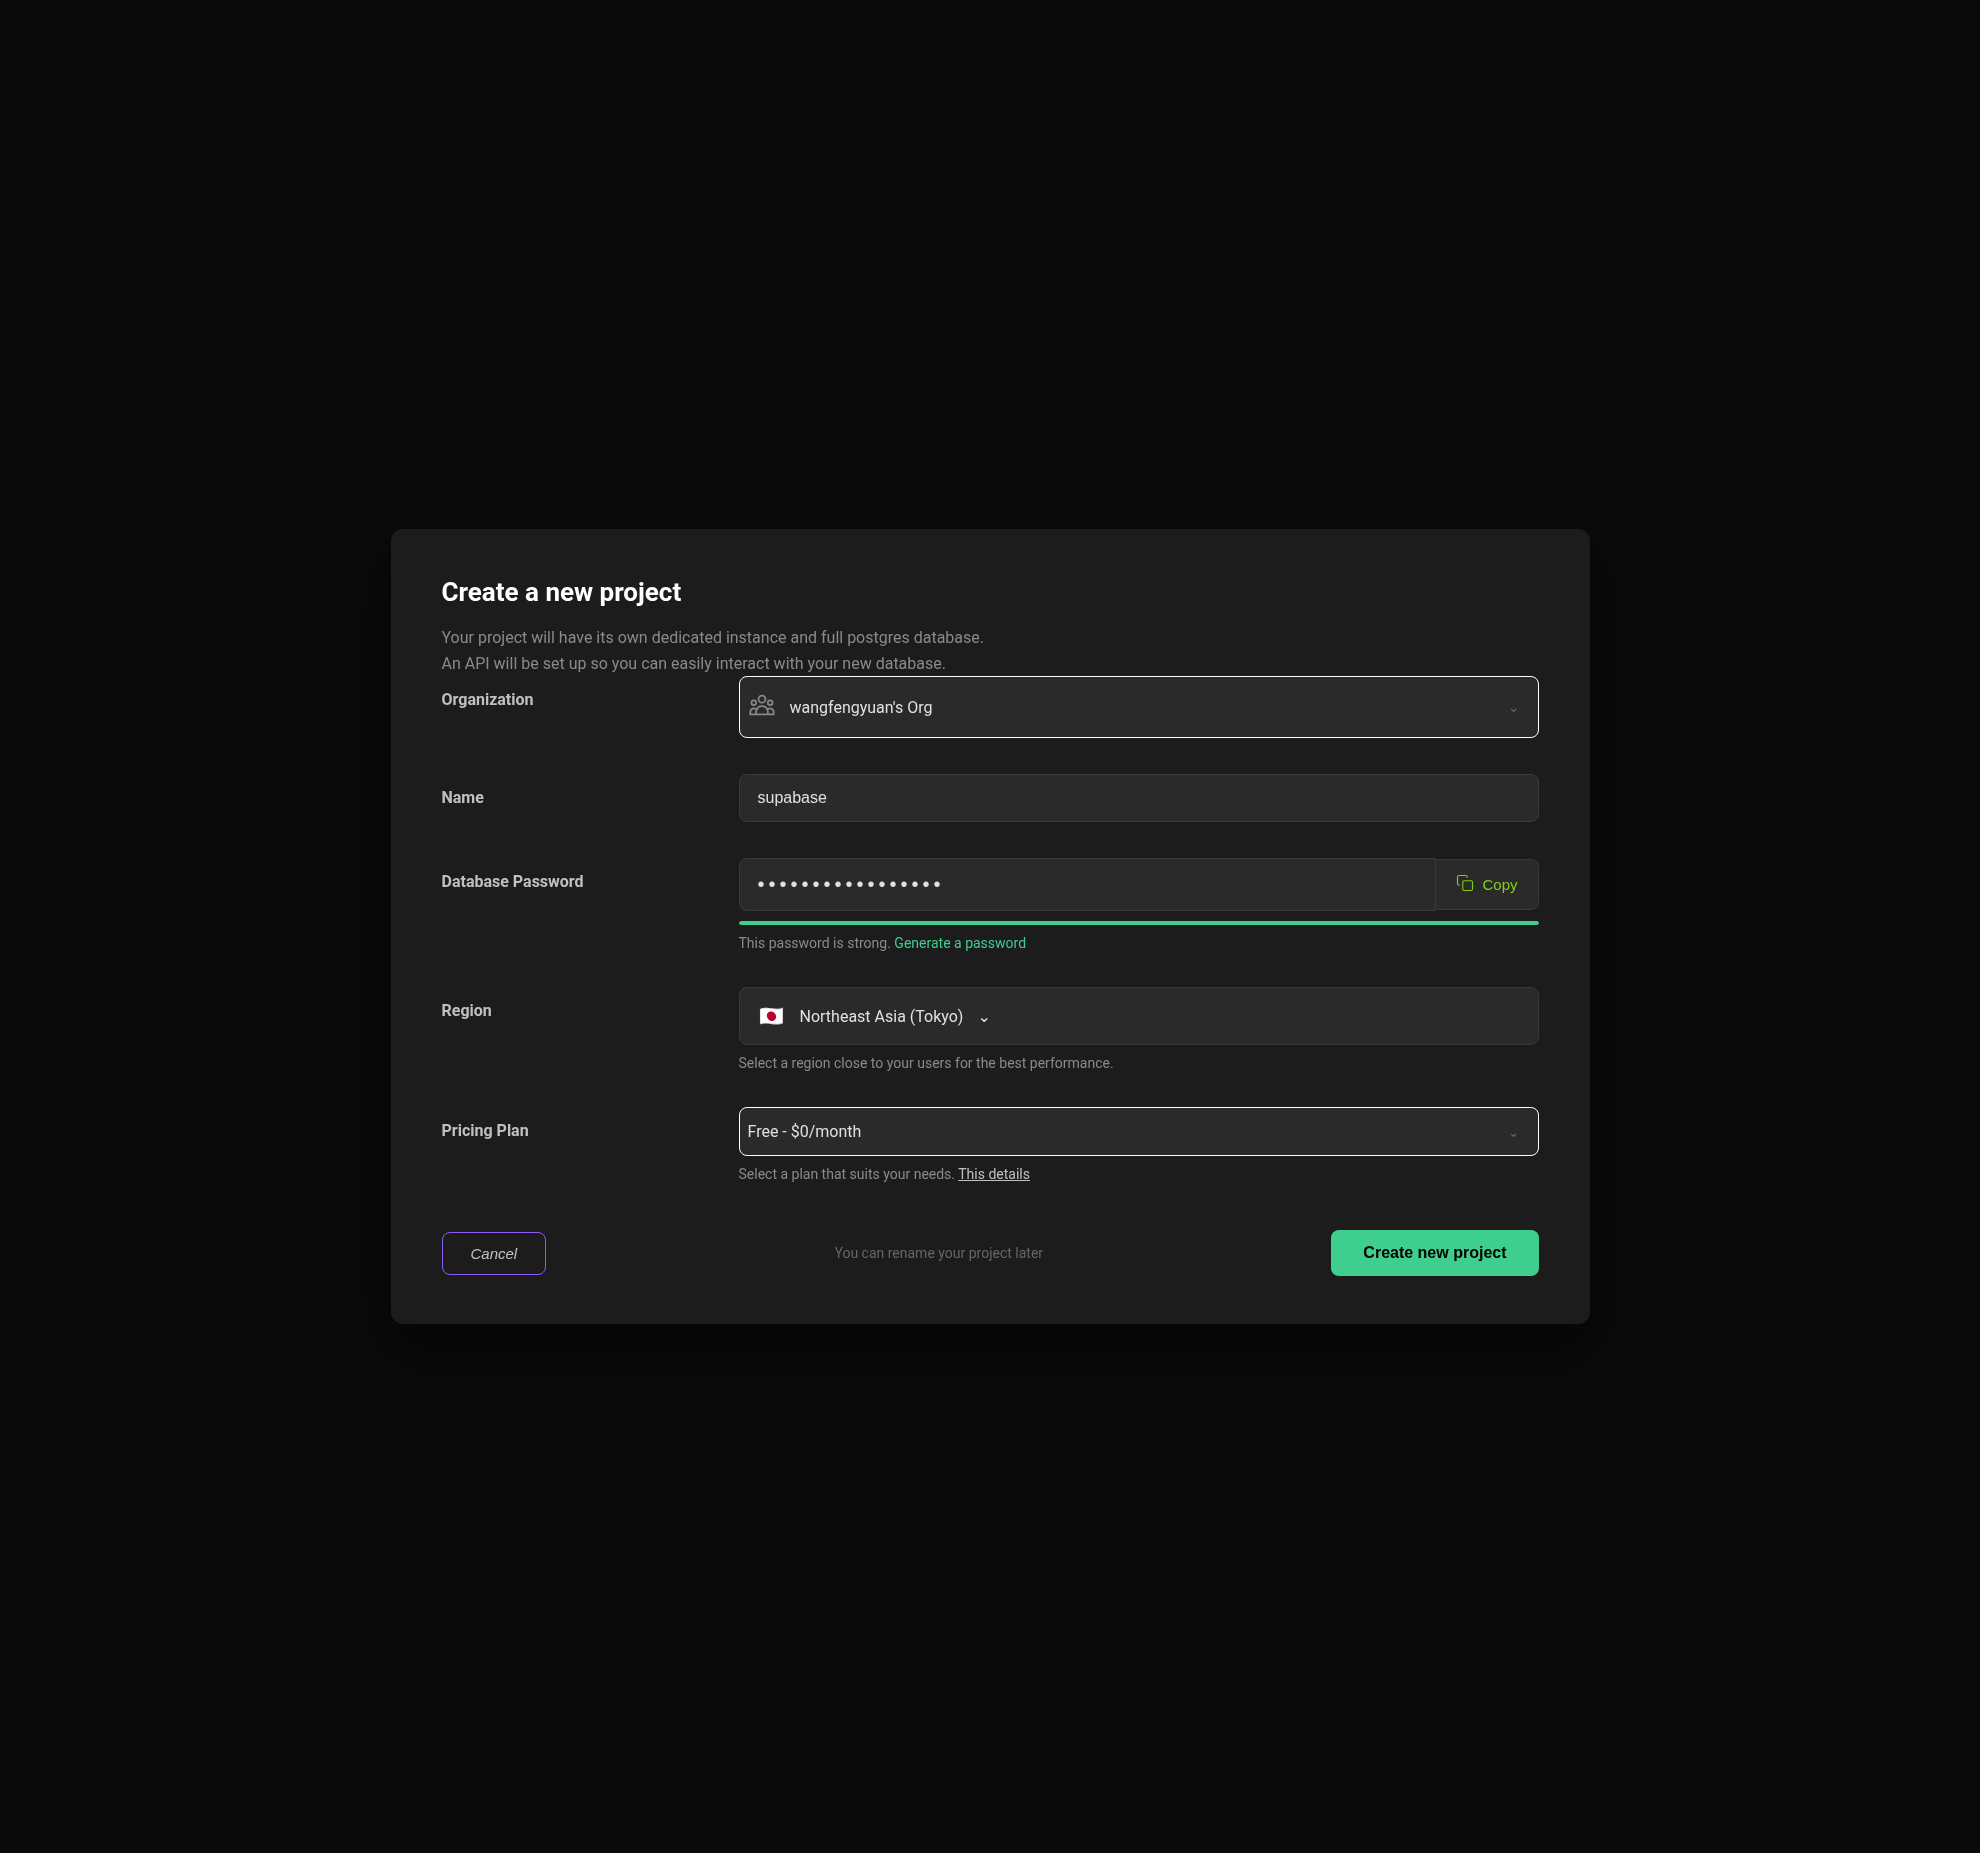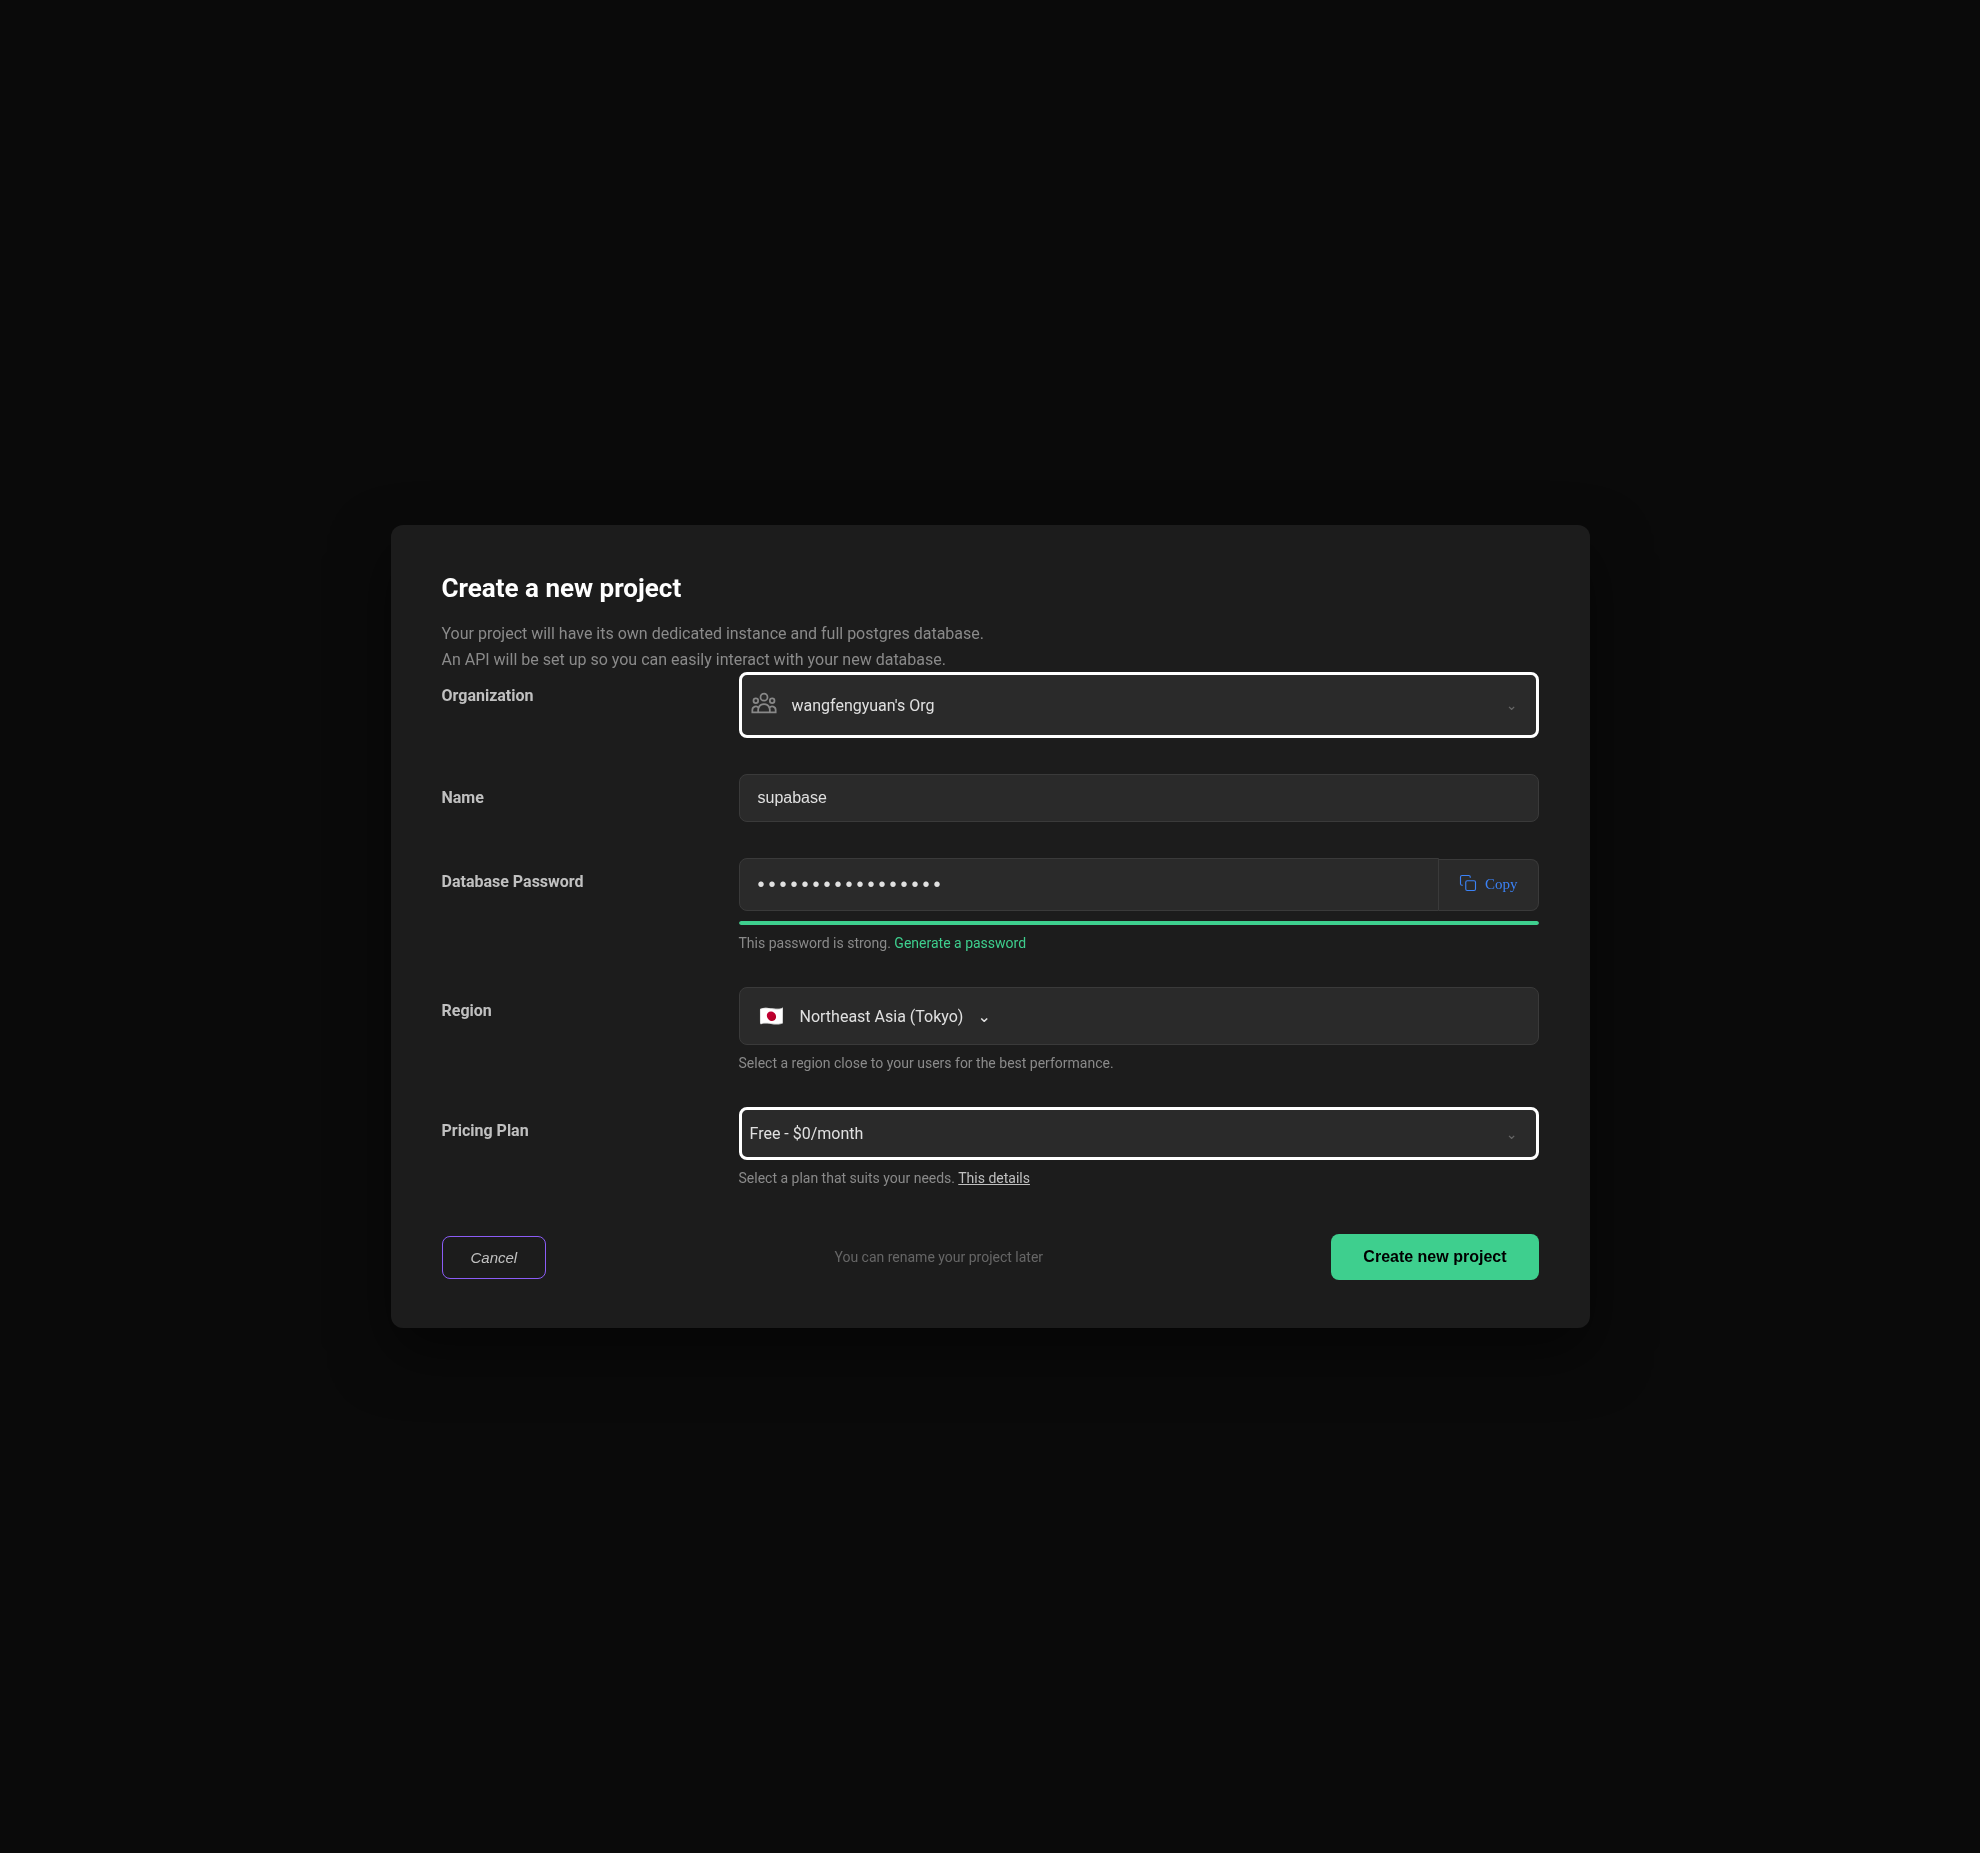--- a/index.html
+++ b/index.html
@@ -64,21 +64,21 @@
       font-weight: bold;
     }
 
     .form-control {
       flex: 1;
     }
 
     .select-box {
       width: 100%;
       background-color: #2a2a2a;
-      border: 3px solid #ffffff;
+      border: 1px solid #ffffff;
       border-radius: 8px;
       padding: 14px 8px;
       color: #e0e0e0;
       font-size: 16px;
       display: flex;
       align-items: center;
       gap: 14px;
       cursor: pointer;
       position: relative;
     }
@@ -126,28 +126,27 @@
       letter-spacing: 4px;
       outline: none;
     }
 
     .copy-button {
       background-color: #2a2a2a;
       border: 1px solid #3a3a3a;
       border-left: none;
       border-radius: 0 8px 8px 0;
       padding: 14px 20px;
-      color: #3b82f6;
+      color: #84cc16;
       font-size: 15px;
       cursor: pointer;
       display: flex;
       align-items: center;
       gap: 8px;
       white-space: nowrap;
-      font-family: Liberation Serif, serif;
     }
 
     .password-strength-bar {
       margin-top: 10px;
       height: 4px;
       border-radius: 2px;
       background-color: #333;
       overflow: hidden;
     }
 

